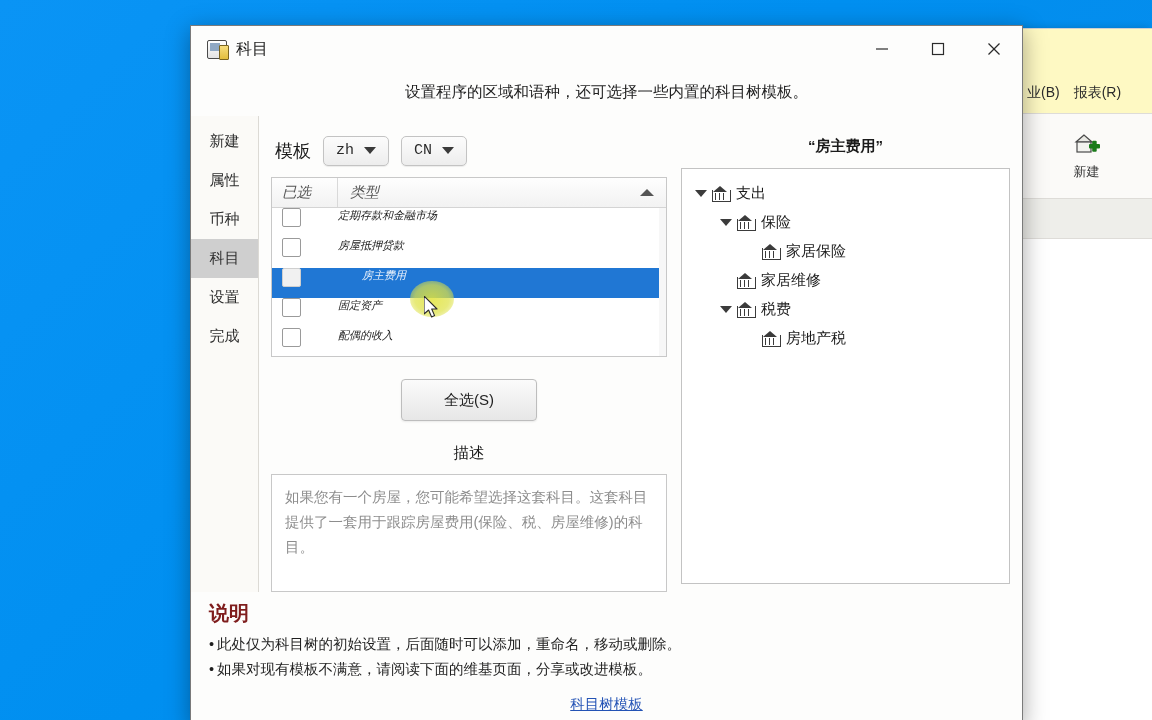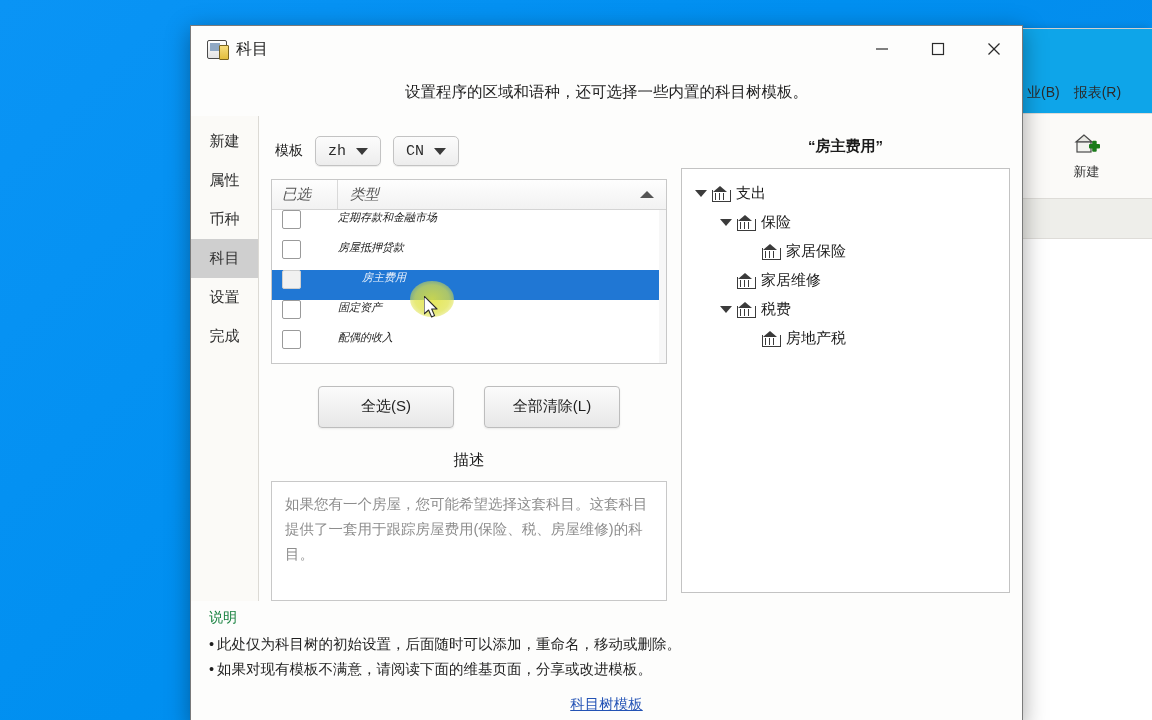--- a/index.html
+++ b/index.html
@@ -11,21 +11,21 @@
   body {
     background: linear-gradient(135deg, #0a94f5 0%, #008ff0 45%, #0b8ae8 100%);
     position: relative;
   }
 
   
   .bg-window {
     position: absolute;
     left: 1020px; top: 28px;
     width: 132px; height: 692px;
-    background: #0ea5e9;
+    background: #fef9c3;
     border-left: 1px solid #b9b9b9;
     border-top: 1px solid #cfcfcf;
     box-shadow: -3px 0 8px rgba(0,0,0,0.18);
     overflow: hidden;
   }
   .bg-menubar {
     position: absolute; top: 50px; left: 0; width: 100%;
     height: 28px;
     display: flex; align-items: center; gap: 14px;
     padding-left: 6px;
@@ -135,21 +135,21 @@
     display: flex;
     padding: 8px 12px 0 12px;
     gap: 14px;
     min-width: 0;
   }
   .col-left { flex: 0 0 396px; display: flex; flex-direction: column; }
   .col-right { flex: 1 1 auto; display: flex; flex-direction: column; min-width: 0; }
 
   
   .tpl-row { display: flex; align-items: center; gap: 12px; height: 58px; padding-left: 4px; }
-  .tpl-label { font-size: 14px; color: #1c1c1c; }
+  .tpl-label { font-size: 18px; color: #1c1c1c; }
   .combo {
     min-width: 64px; height: 30px;
     background: linear-gradient(180deg,#fcfcfc 0%,#ededed 100%);
     border: 1px solid #c3c3c3;
     border-radius: 5px;
     display: flex; align-items: center; justify-content: flex-start;
     gap: 10px; padding: 0 12px;
     font-size: 15px; color: #2a2a2a;
     box-shadow: 0 1px 1px rgba(0,0,0,0.07);
     font-family: Liberation Mono, monospace;
@@ -283,21 +283,21 @@
   .bank .bars {
     position:absolute; left:3px; top:7px; width:11px; height:7px;
     background: repeating-linear-gradient(90deg,#3b3b3b 0 1.4px, transparent 1.4px 4px);
   }
 
   
   .notes {
     flex: 0 0 auto;
     padding: 8px 18px 10px 18px;
   }
-  .notes-title { font-size: 14px; font-weight: normal; color: #15803d; padding-bottom: 5px; }
+  .notes-title { font-size: 20px; font-weight: bold; color: #7f1d1d; padding-bottom: 5px; }
   .note-line { font-size: 14.5px; color: #1f1f1f; line-height: 25px; }
   .note-line::before { content: "\2022"; margin-right: 3px; }
   .link-wrap { text-align: center; padding-top: 13px; }
   .link { font-size: 14.5px; color: #2453b5; text-decoration: underline; }
 
   
   .cursor-halo {
     position: absolute; left: 410px; top: 281px;
     width: 44px; height: 36px;
     border-radius: 50%;
@@ -420,21 +420,20 @@
             <div class="lrow">
               <span class="chk"></span>
               <span class="lrow-label">配偶的收入</span>
             </div>
             <div class="list-scroll"></div>
           </div>
         </div>
 
         <div class="btn-row">
           <div class="btn">全选(S)</div>
-          <div class="btn">全部清除(L)</div>
         </div>
 
         <div class="desc-title">描述</div>
         <div class="descbox">如果您有一个房屋，您可能希望选择这套科目。这套科目提供了一套用于跟踪房屋费用(保险、税、房屋维修)的科目。</div>
       </div>
 
       <div class="col-right">
         <div class="tree-title">“房主费用”</div>
         <div class="treebox">
 

